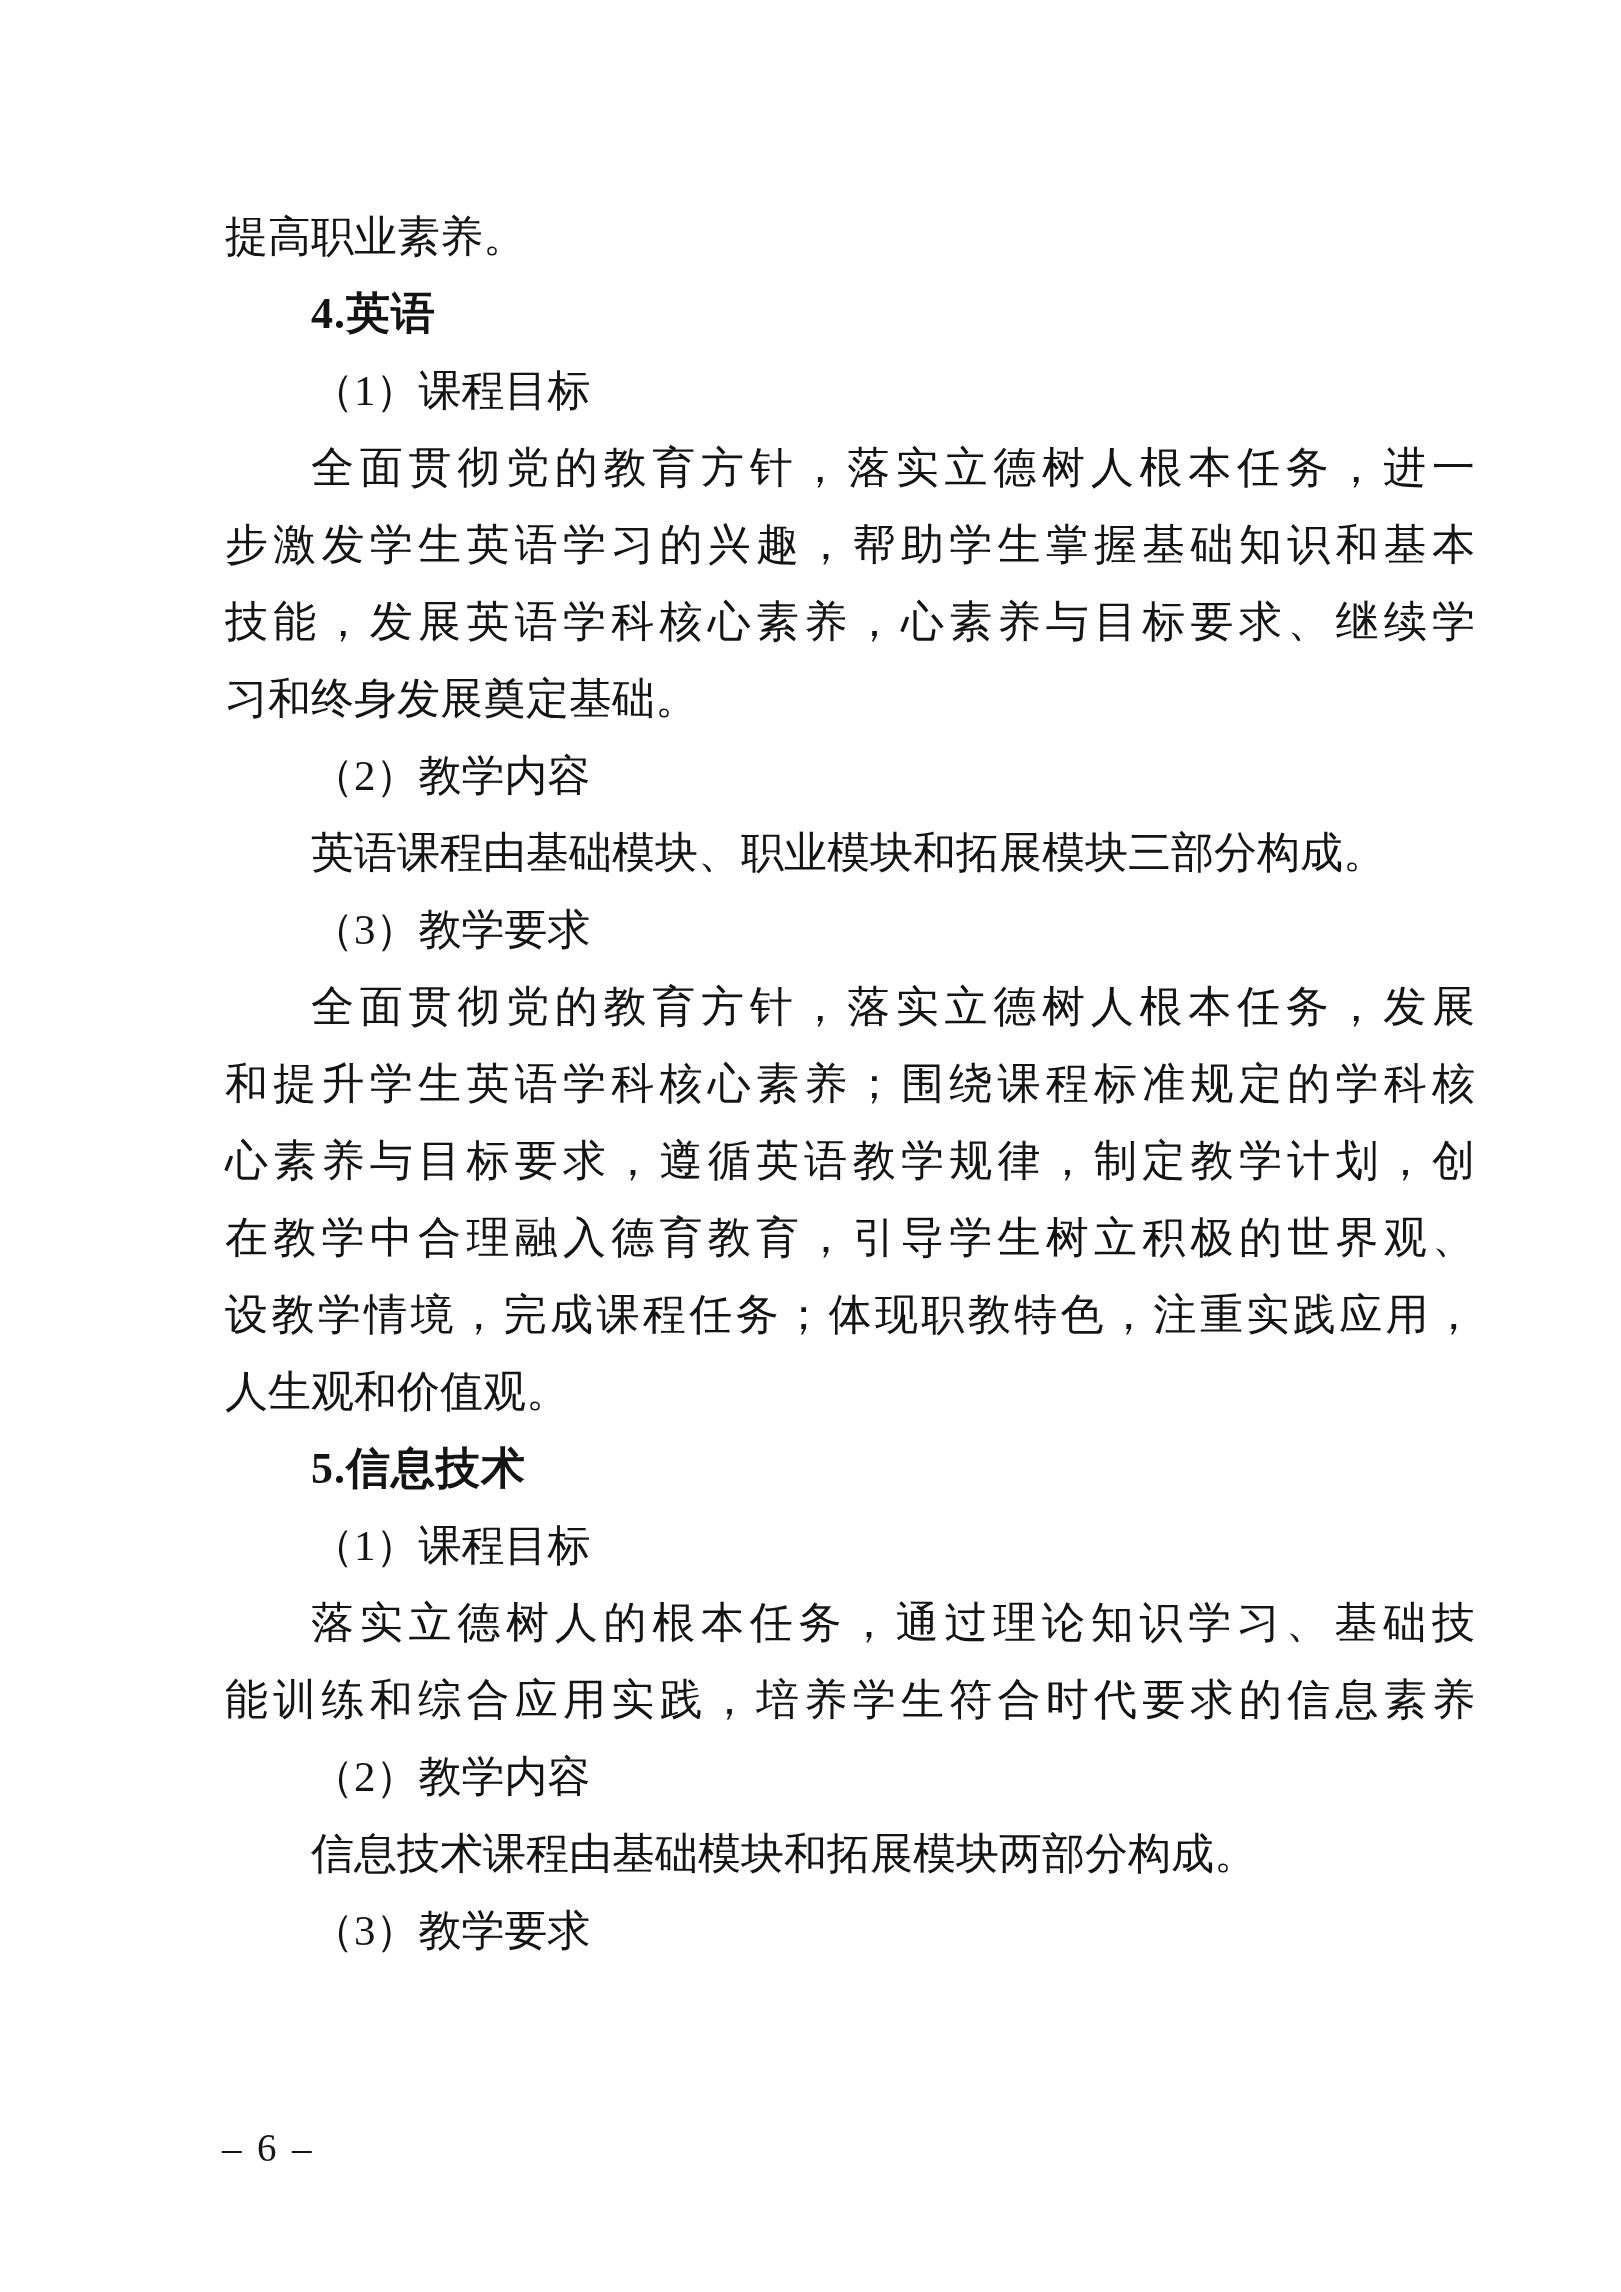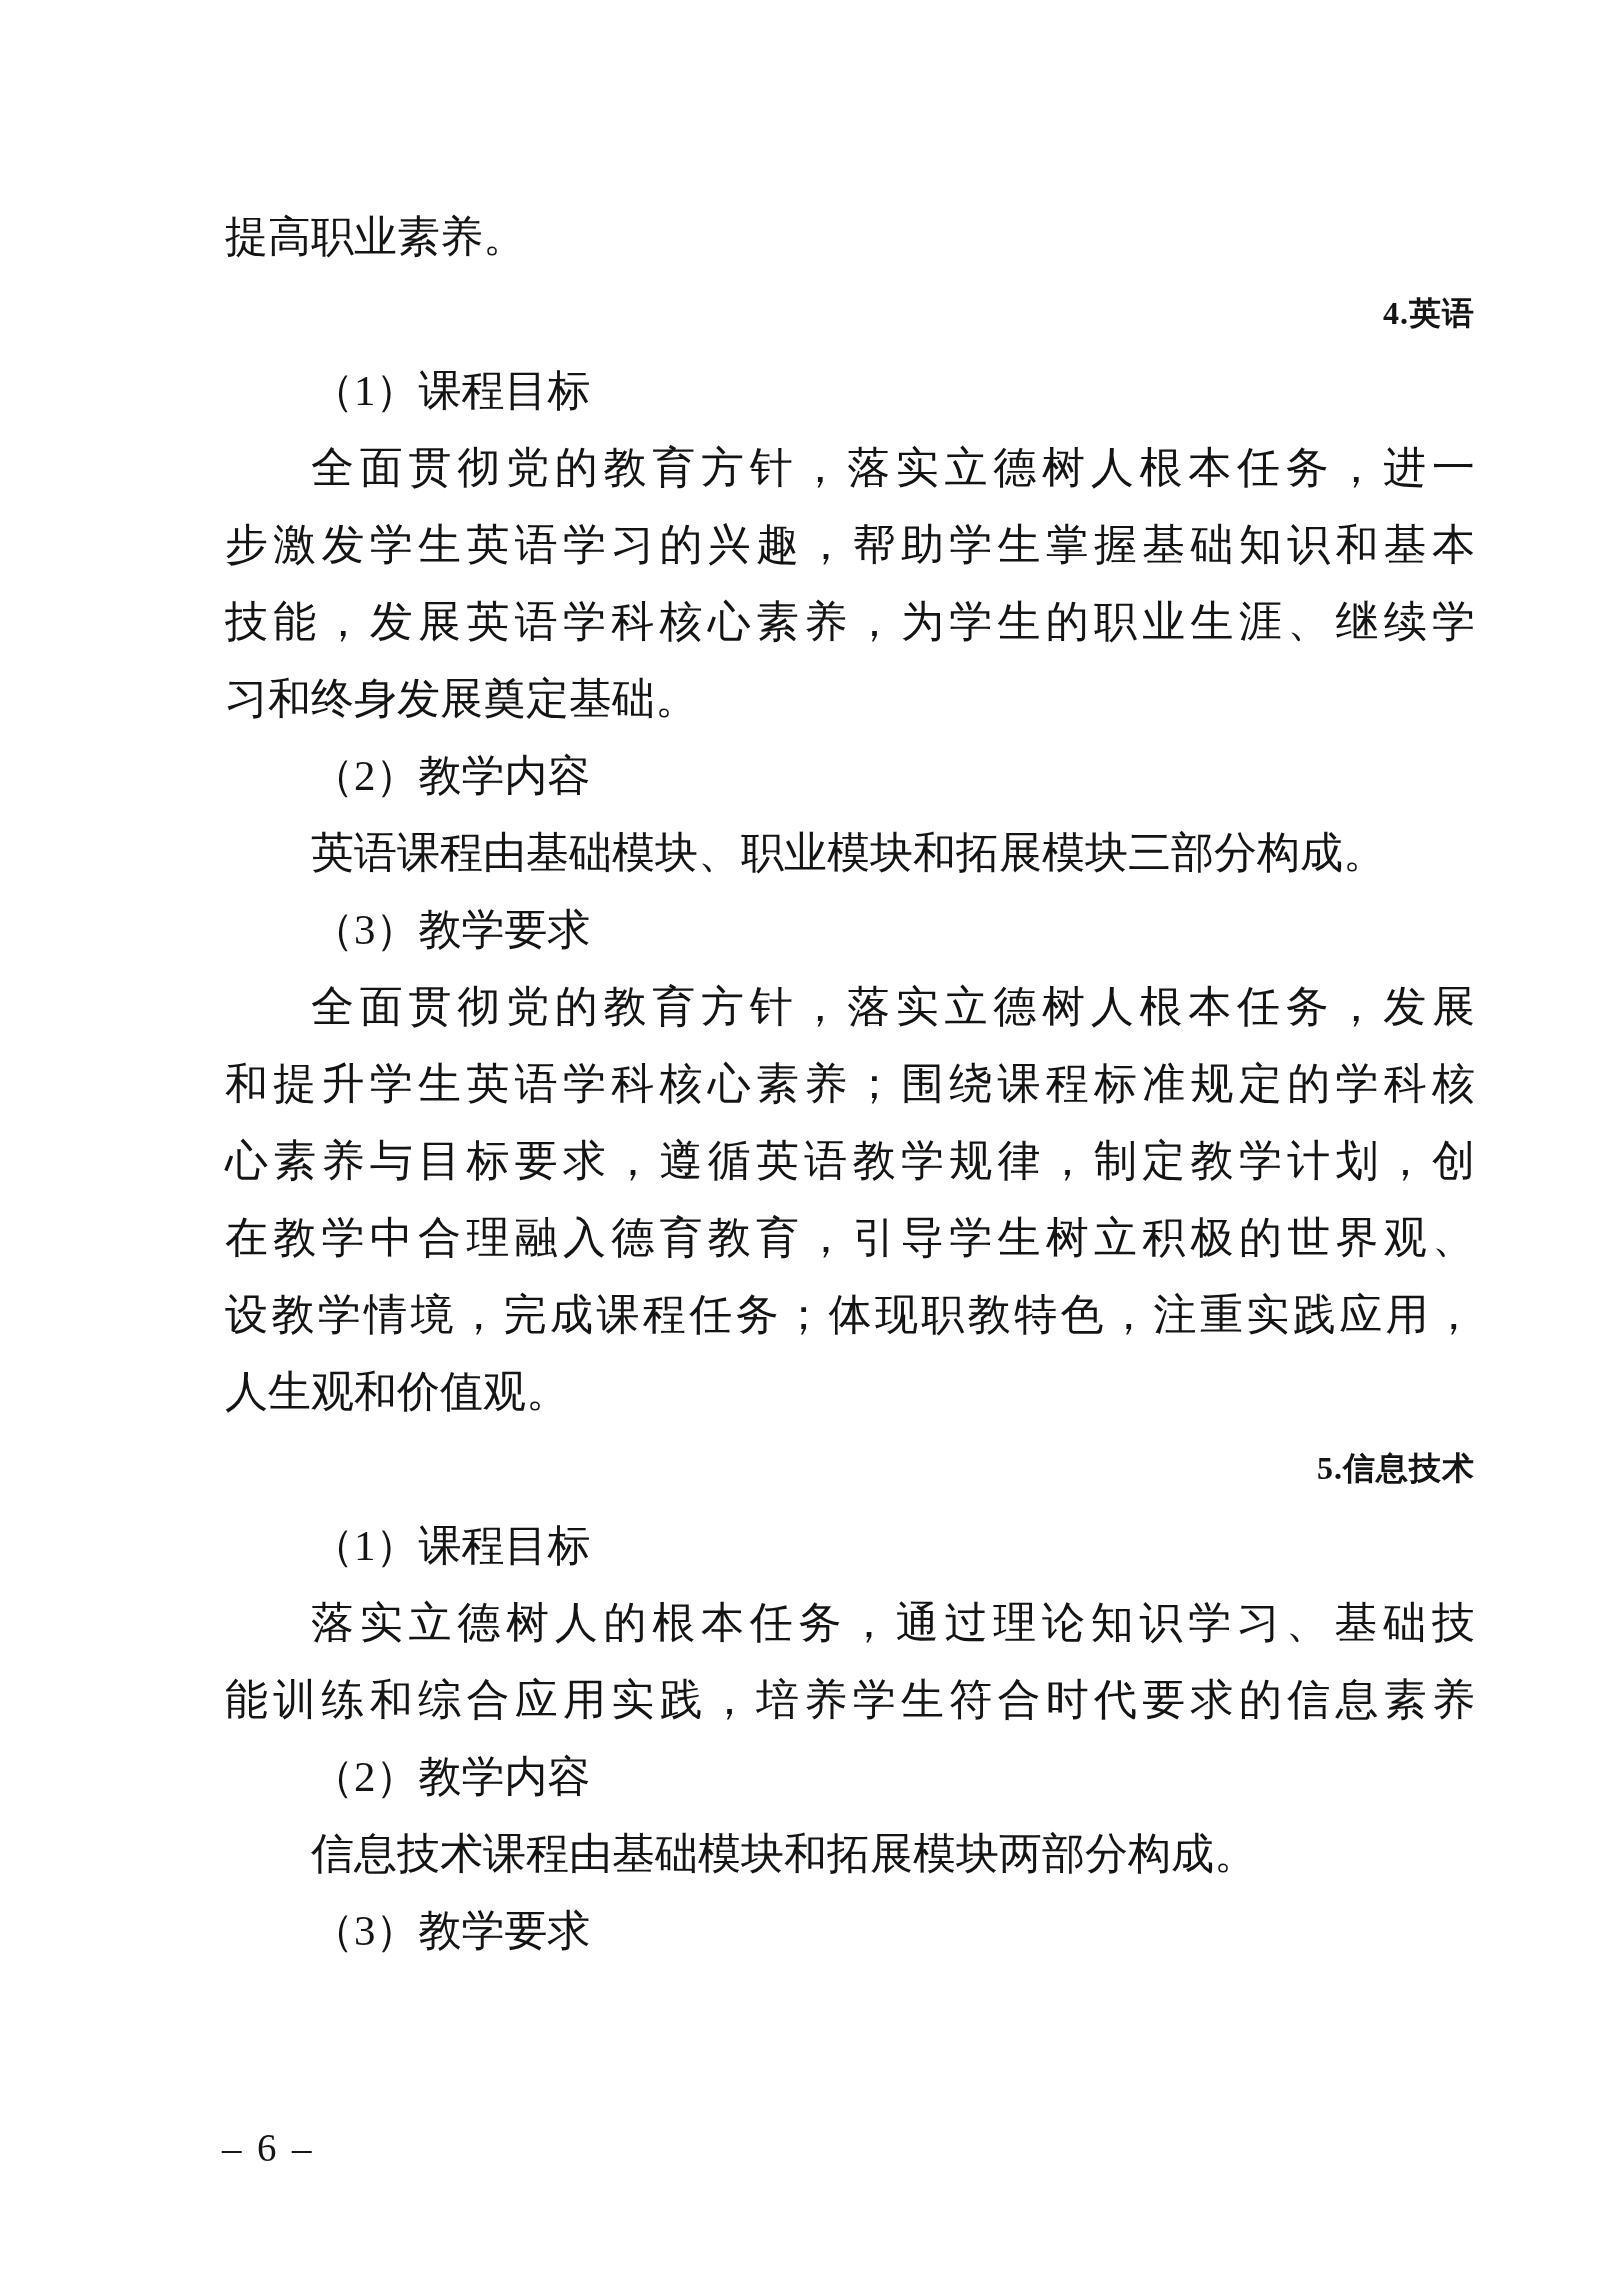--- a/index.html
+++ b/index.html
@@ -36,23 +36,22 @@
     text-align: left;
   }
   .line.indent { padding-left: 86px; }
   .line.fill {
     text-align: justify;
     text-align-last: justify;
     -moz-text-align-last: justify;
   }
   .paragraph.heading .line {
     font-weight: 700;
-    font-size: 32px;
+    font-size: 44px;
     letter-spacing: 1px;
-    text-align: right;
   }
   .paragraph.subheading .line,
   .paragraph.body .line {
     font-weight: 400;
   }
   .page-number {
     position: absolute;
     left: 222px;
     top: 2125px;
     font-size: 39px;
@@ -70,21 +69,21 @@
       </div>
       <div class="paragraph heading">
         <div class="line indent">4.英语</div>
       </div>
       <div class="paragraph subheading">
         <div class="line indent">（1）课程目标</div>
       </div>
       <div class="paragraph body">
         <div class="line indent fill">全面贯彻党的教育方针，落实立德树人根本任务，进一</div>
         <div class="line fill">步激发学生英语学习的兴趣，帮助学生掌握基础知识和基本</div>
-        <div class="line fill">技能，发展英语学科核心素养，为学生的职业生涯、继续学</div>
+        <div class="line fill">技能，发展英语学科核心素养，心素养与目标要求、继续学</div>
         <div class="line">习和终身发展奠定基础。</div>
       </div>
       <div class="paragraph subheading">
         <div class="line indent">（2）教学内容</div>
       </div>
       <div class="paragraph body">
         <div class="line indent">英语课程由基础模块、职业模块和拓展模块三部分构成。</div>
       </div>
       <div class="paragraph subheading">
         <div class="line indent">（3）教学要求</div>

